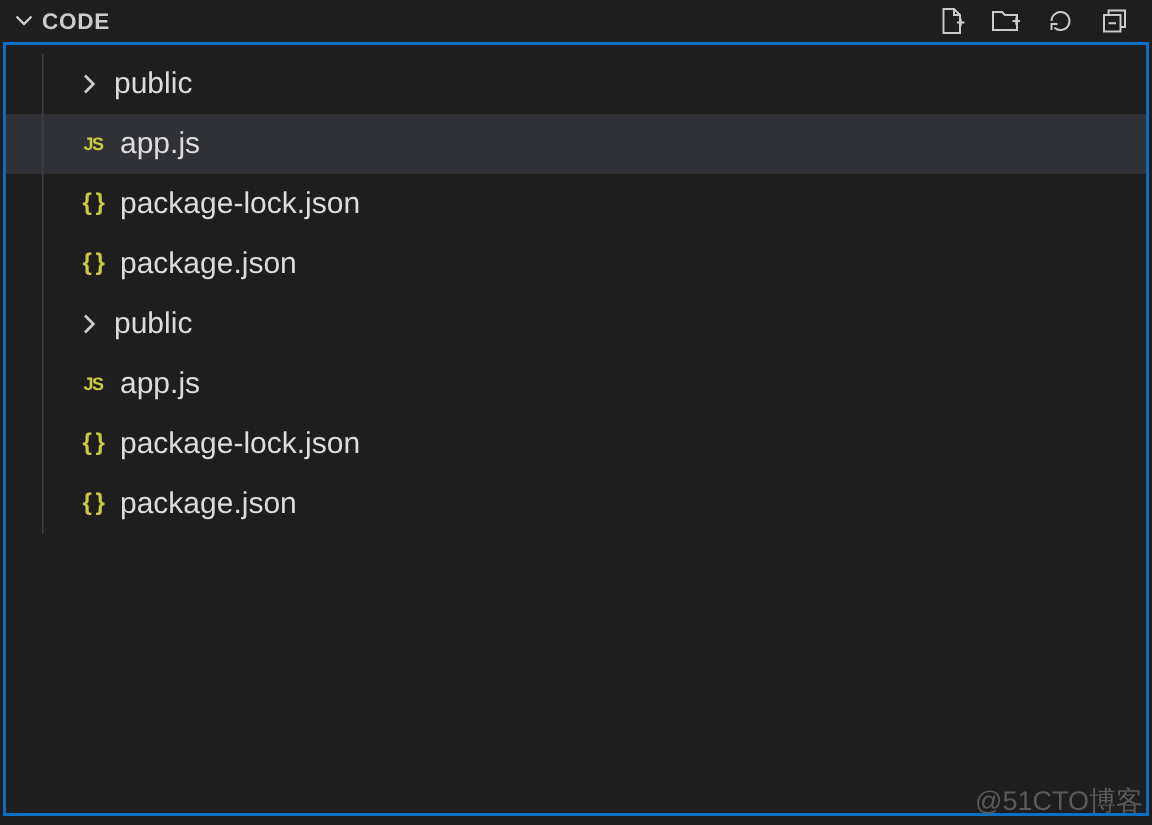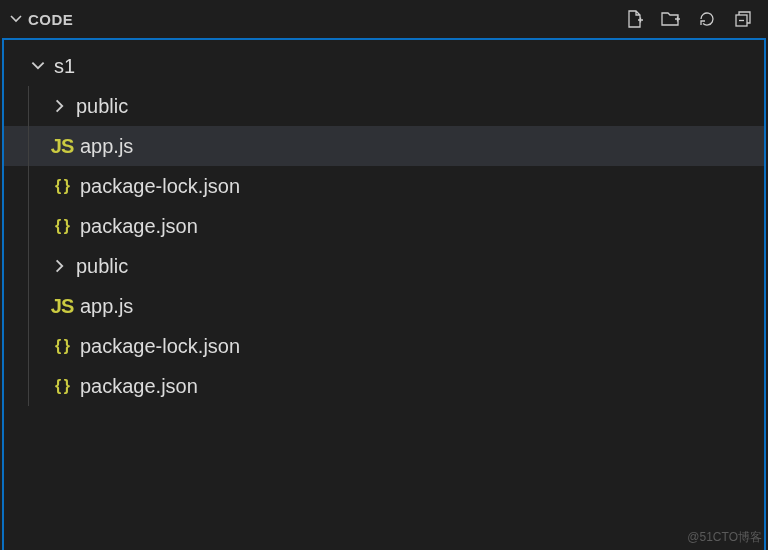--- a/index.html
+++ b/index.html
@@ -6,21 +6,21 @@
   body {
     width: 768px; height: 550px;
     background: #1e1e1e;
     font-family: "Segoe UI", Arial, sans-serif;
     color: #cccccc;
     overflow: hidden;
     position: relative;
   }
   .header {
     display: flex; align-items: center;
-    height: 38px;
+    height: 28px;
     padding: 0 8px 0 4px;
     font-size: 15px;
     font-weight: 700;
     letter-spacing: 0.5px;
     color: #cccccc;
   }
   .header .chev {
     width: 24px; display: flex; align-items: center; justify-content: center;
   }
   .header .title { flex: 1; }
@@ -47,26 +47,26 @@
     margin-left: 24px;
   }
   .pad-small { width: 22px; }
   .chev-icon {
     width: 24px; display: flex; align-items: center; justify-content: center;
   }
   .file-icon {
     width: 28px; display: flex; align-items: center; justify-content: center;
     font-size: 14px; font-weight: 700;
   }
-  .ico-js { color: #cbcb41; font-size: 20px; letter-spacing: -1px; }
+  .ico-js { color: #cbcb41; font-size: 12px; letter-spacing: -1px; }
   .ico-json { color: #cbcb41; font-size: 16px; letter-spacing: -1px; }
   .label { padding-left: 4px; }
   .watermark {
     position: absolute; right: 6px; bottom: 4px;
-    font-size: 12px; color: #5a5a5a;
+    font-size: 18px; color: #5a5a5a;
   }
   svg { display: block; }
 </style>
 </head>
 <body>
 
 <div class="header">
   <span class="chev">
     <svg width="16" height="16" viewBox="0 0 16 16">
         <path d="M3 5l5 5 5-5" stroke="#cccccc" stroke-width="1.6" fill="none"></path>
@@ -96,29 +96,20 @@
           <rect x="2" y="5" width="11" height="11" stroke="#ccc" stroke-width="1.3" fill="none"></rect>
           <path d="M5 5V2h11v11h-3" stroke="#ccc" stroke-width="1.3" fill="none"></path>
           <path d="M5 10.5h5" stroke="#ccc" stroke-width="1.3"></path>
         </svg>
     </span>
   </span>
 </div>
 
 <div class="tree-wrap">
 
-  <div class="row">
-    <span class="pad-small"></span>
-    <span class="chev-icon">
-      <svg width="18" height="18" viewBox="0 0 16 16">
-          <path d="M3 5l5 5 5-5" stroke="#cccccc" stroke-width="1.6" fill="none"></path>
-        </svg>
-    </span>
-    <span class="label">s1</span>
-  </div>
 
   <div class="row">
     <span class="indent-guide"></span>
     <span class="chev-icon">
       <svg width="18" height="18" viewBox="0 0 16 16">
           <path d="M5 3l5 5-5 5" stroke="#cccccc" stroke-width="1.6" fill="none"></path>
         </svg>
     </span>
     <span class="label">public</span>
   </div>

